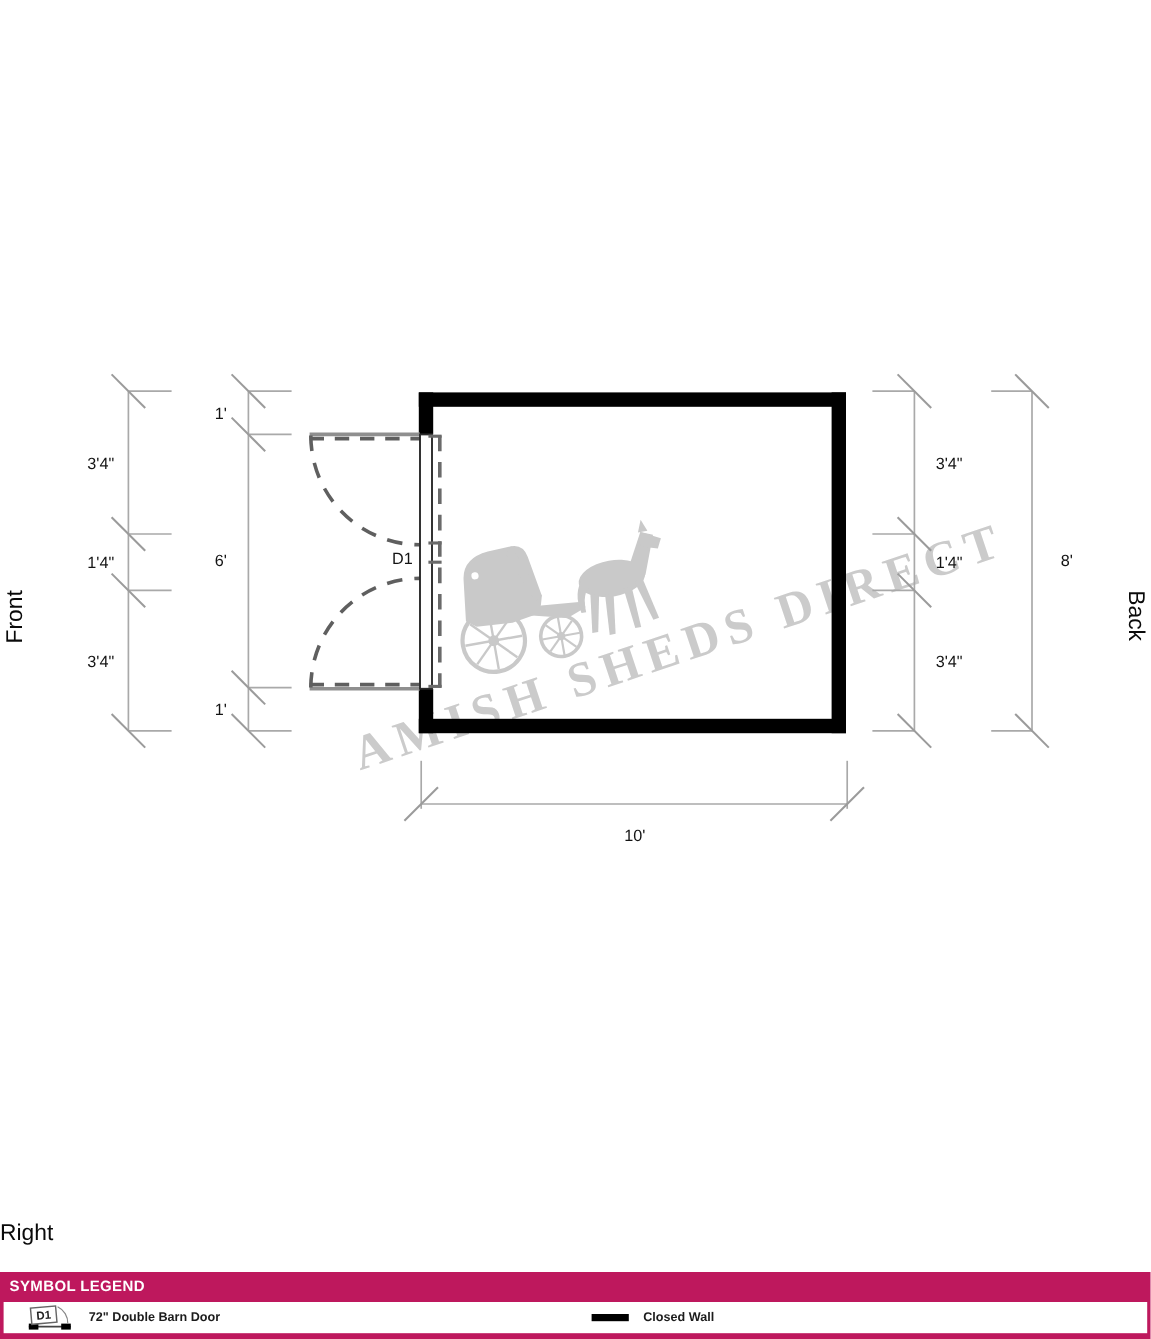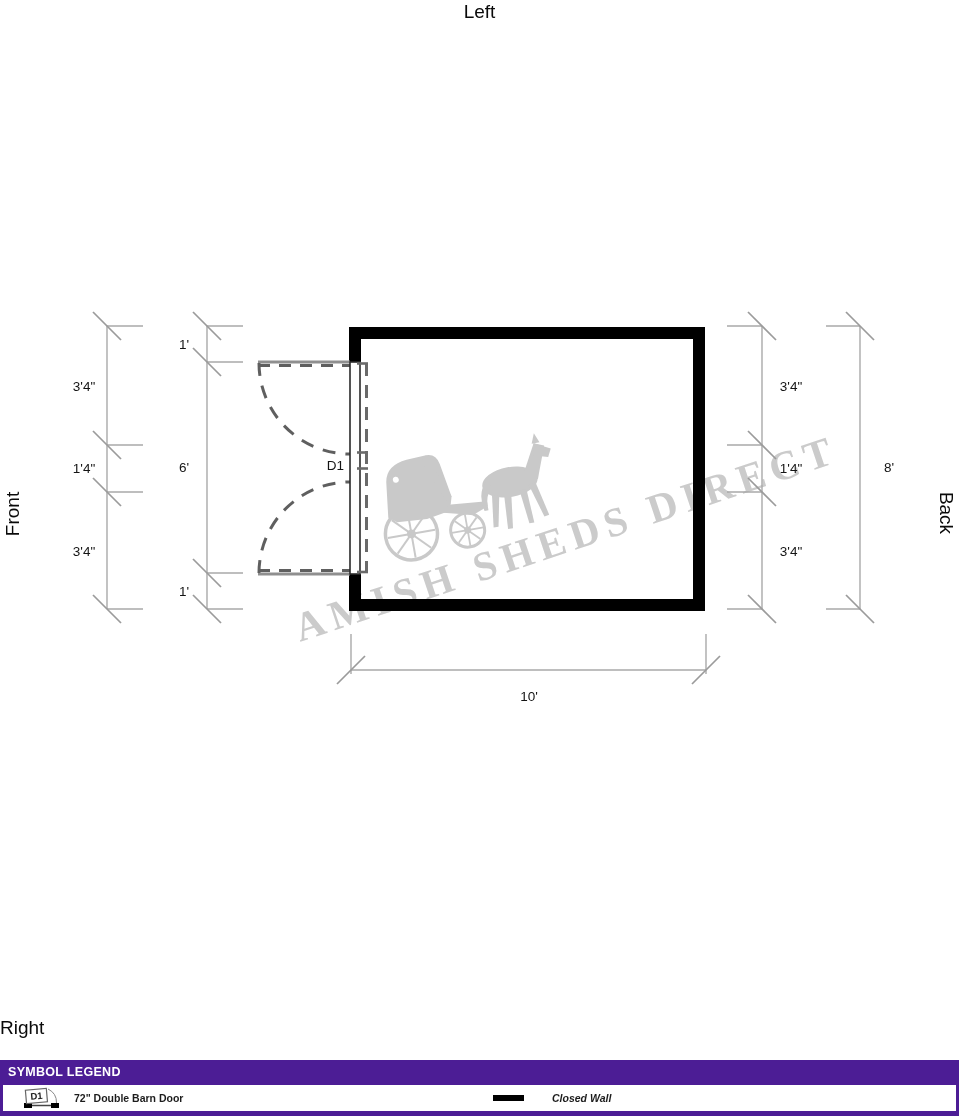--- a/index.html
+++ b/index.html
@@ -18,36 +18,35 @@
   .dt{font-family:"Liberation Sans",sans-serif;font-size:13.5px;fill:#141414;}
   .wm{font-family:"Liberation Serif",serif;font-size:41px;font-weight:bold;fill:#cbcbcb;letter-spacing:6.5px;}
   .wall{fill:#000;}
   .doorline-solid{stroke:#8f8f8f;stroke-width:3;}
   .doorline-dash{stroke:#5f5f5f;stroke-width:3;stroke-dasharray:12 9;fill:none;}
   .swing{stroke:#5f5f5f;stroke-width:3;stroke-dasharray:13 10;fill:none;}
   .innerdash{stroke:#6a6a6a;stroke-width:3;stroke-dasharray:13 9;fill:none;}
   .hook{stroke:#6a6a6a;stroke-width:2.6;}
   .leaf{fill:#fff;stroke:#2b2b2b;stroke-width:1.6;}
 
-  .legend{position:absolute;left:0;top:1060px;width:959px;height:56px;background:#4c1d95;box-sizing:border-box;}
+  .legend{position:absolute;left:0;top:1060px;width:959px;height:56px;background:#be185d;box-sizing:border-box;}
   .legend-header{height:25px;line-height:25px;padding-left:8px;color:#fff;font-size:12.5px;font-weight:bold;letter-spacing:.3px;}
   .legend-body{position:relative;margin:0 3px;height:26px;background:#fff;}
   .legend-item{position:absolute;top:0;height:26px;display:flex;align-items:center;}
   .legend-item.door{left:20px;gap:13px;}
-  .legend-item.wall-item{left:490px;gap:28px;font-style:italic;}
+  .legend-item.wall-item{left:490px;gap:12px;}
   .legend-label{font-size:10.5px;font-weight:600;color:#1c1c1c;white-space:nowrap;}
   .wall-swatch{display:inline-block;width:31px;height:6px;background:#000;}
   .door-glyph-text{font-family:"Liberation Sans",sans-serif;font-size:9.5px;font-weight:bold;fill:#222;}
 </style>
 </head>
 <body>
 
 <div class="page">
 
-  <div class="orient top">Left</div>
   <div class="orient left">Front</div>
   <div class="orient right">Back</div>
   <div class="orient bottom">Right</div>
 
   <svg class="plan" width="959" height="1060" viewBox="0 0 959 1060">
 
     <g>
       <g transform="translate(370,460) rotate(-10)" fill="#c9c9c9">
 
         <circle cx="28" cy="80" r="26" fill="none" stroke="#c9c9c9" stroke-width="3.5"></circle>

